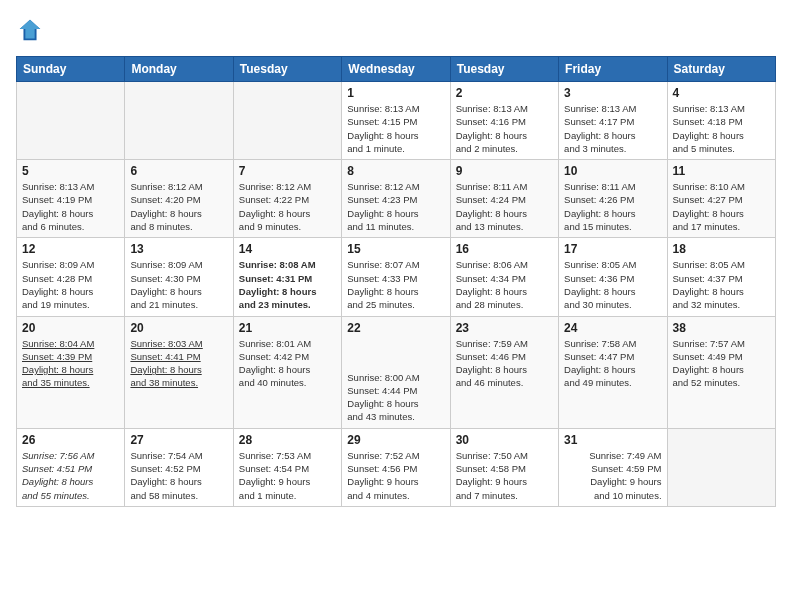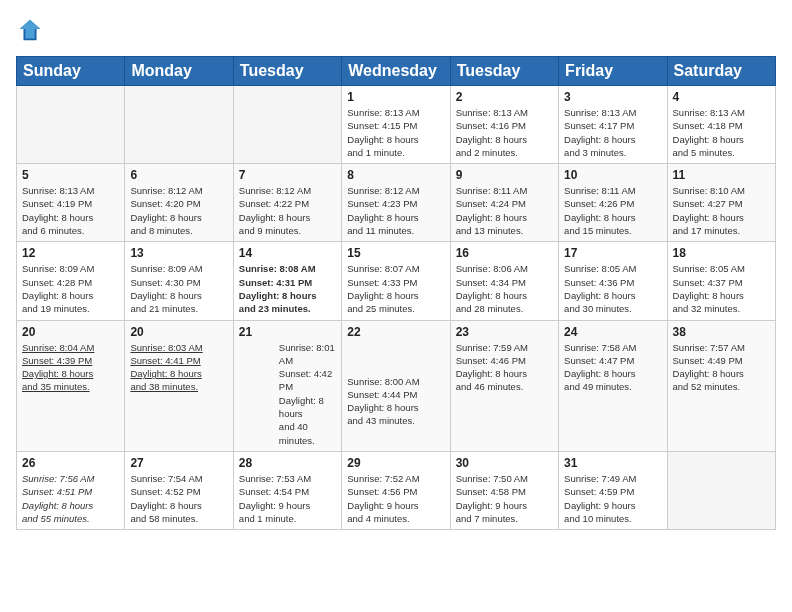--- a/index.html
+++ b/index.html
@@ -45,21 +45,21 @@
       color: #555;
     }
     .calendar {
       width: 100%;
       border-collapse: collapse;
       border: 1px solid #ccc;
     }
     .calendar th {
       background: #2b6cb0;
       color: #fff;
-      font-size: 16px;
+      font-size: 12px;
       font-weight: bold;
       padding: 5px 6px;
       text-align: left;
       border: 1px solid #1a5292;
     }
     .calendar td {
       vertical-align: top;
       border: 1px solid #ccc;
       padding: 4px 5px;
       width: 108px;
@@ -270,21 +270,21 @@
         </td>
         <td>
           <span class="day-number">20</span>
           <div class="day-info" style="white-space: pre-line; text-decoration: underline;">Sunrise: 8:03 AM
 Sunset: 4:41 PM
 Daylight: 8 hours
 and 38 minutes.</div>
         </td>
         <td>
           <span class="day-number">21</span>
-          <div class="day-info" style="white-space: pre-line; margin-left: 40px;">Sunrise: 8:01 AM
+          <div class="day-info" style="white-space: pre-line;">Sunrise: 8:01 AM
 Sunset: 4:42 PM
 Daylight: 8 hours
 and 40 minutes.</div>
         </td>
         <td>
           <span class="day-number">22</span>
           <div class="day-info" style="white-space: pre-line; margin-top: 36px;">Sunrise: 8:00 AM
 Sunset: 4:44 PM
 Daylight: 8 hours
 and 43 minutes.</div>
@@ -342,21 +342,21 @@
         </td>
         <td>
           <span class="day-number">30</span>
           <div class="day-info" style="white-space: pre-line;">Sunrise: 7:50 AM
 Sunset: 4:58 PM
 Daylight: 9 hours
 and 7 minutes.</div>
         </td>
         <td>
           <span class="day-number">31</span>
-          <div class="day-info" style="white-space: pre-line;">Sunrise: 7:49 AM
+          <div class="day-info" style="white-space: pre-line; text-align: right;">Sunrise: 7:49 AM
 Sunset: 4:59 PM
 Daylight: 9 hours
 and 10 minutes.</div>
         </td>
         <td class="empty"></td>
       </tr>
     </tbody>
 </table>
 
 </body></html>

